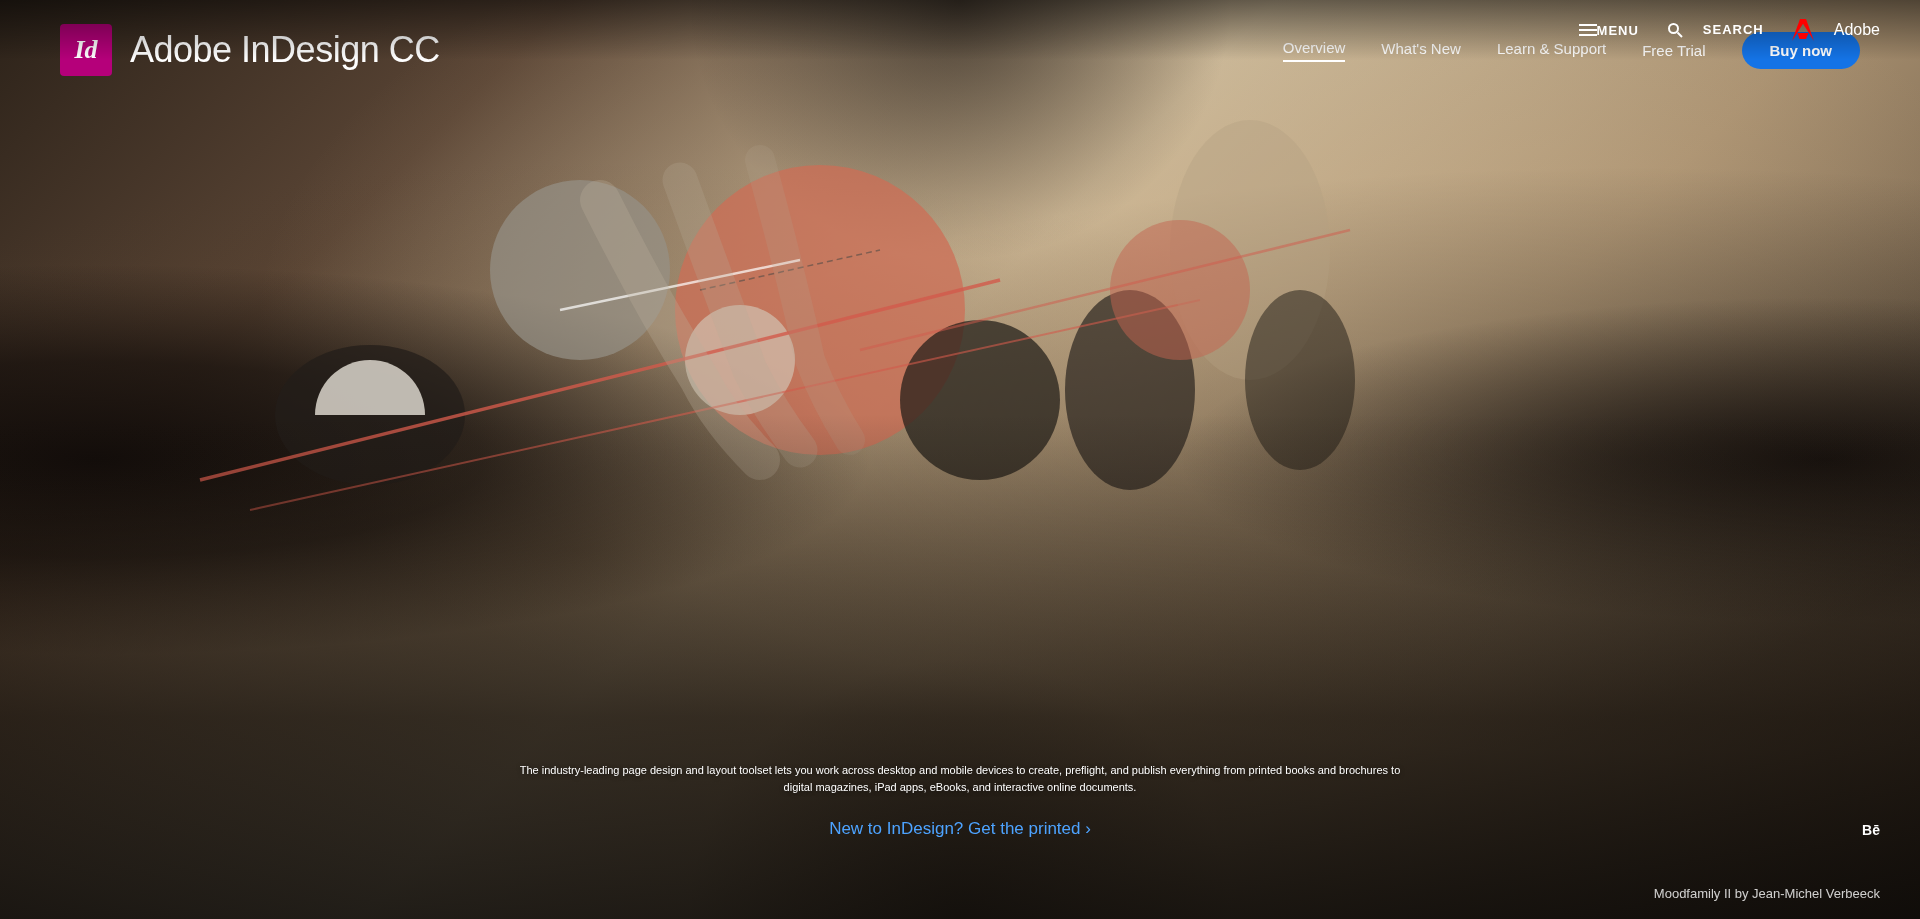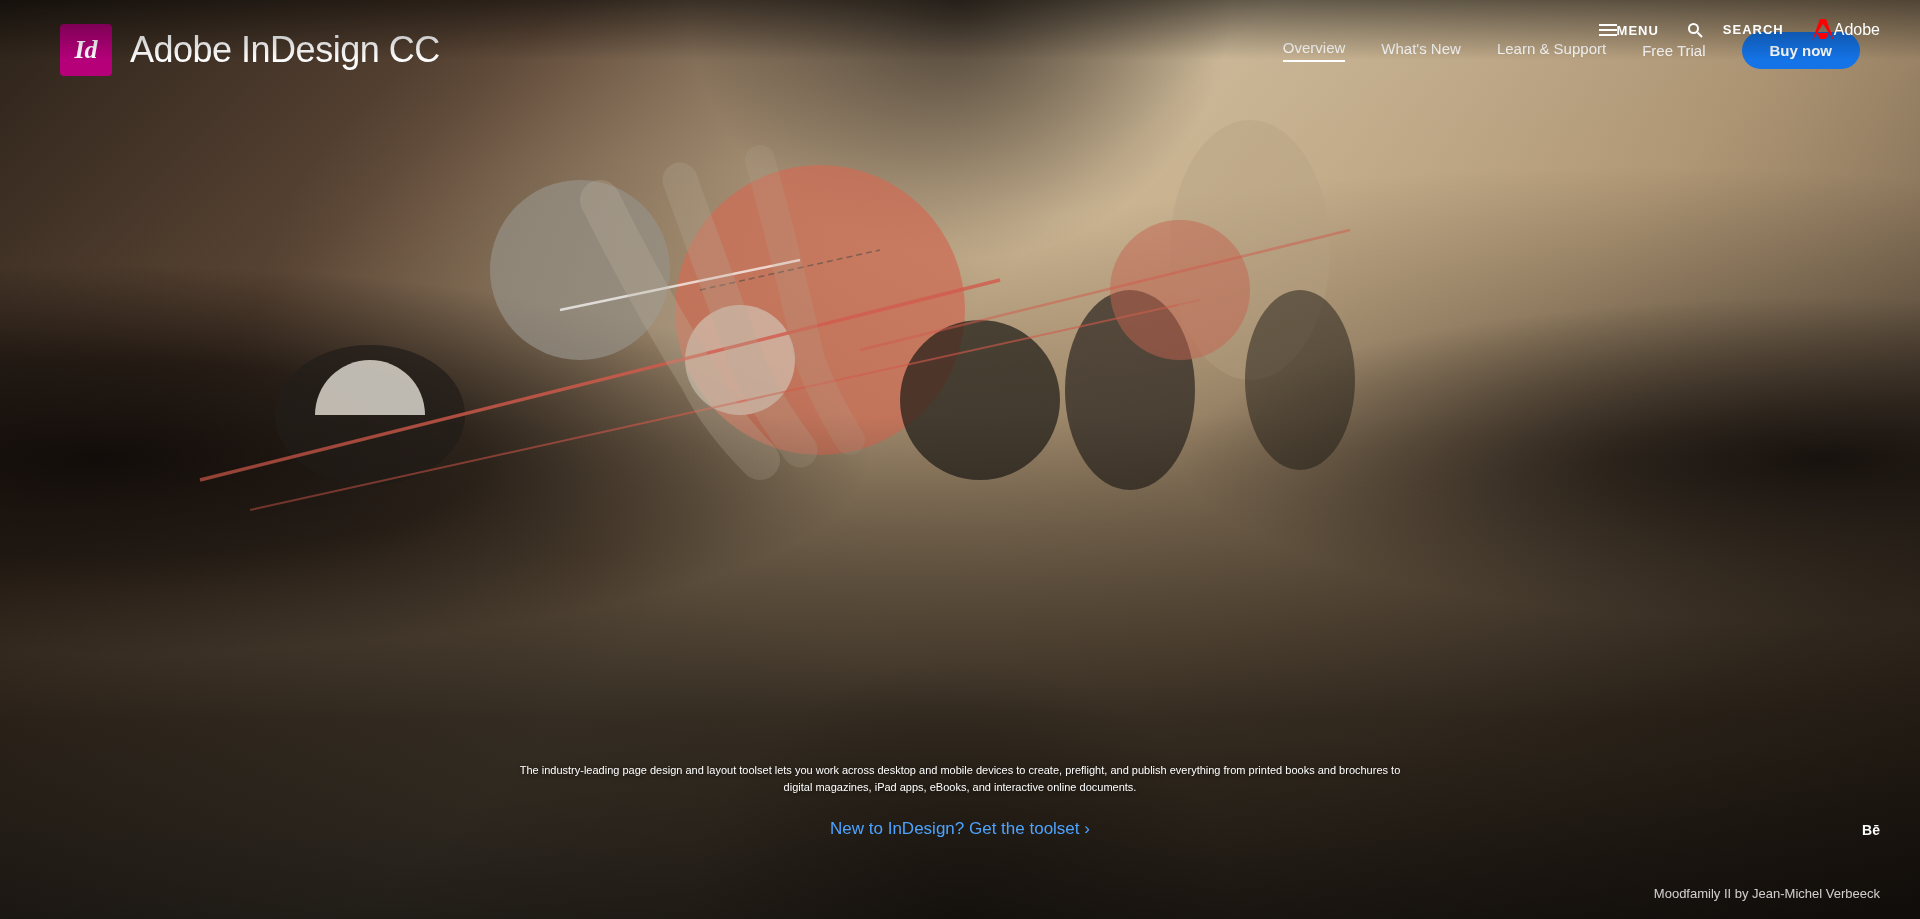--- a/index.html
+++ b/index.html
@@ -78,21 +78,21 @@
       font-size: 13px;
       font-weight: 600;
       letter-spacing: 1px;
       cursor: pointer;
       text-decoration: none;
     }
 
     .adobe-logo-area {
       display: flex;
       align-items: center;
-      gap: 0;
+      gap: 20px;
       color: #fff;
       font-size: 16px;
       font-weight: 400;
       cursor: pointer;
     }
 
     .adobe-a-icon {
       width: 22px;
       height: 22px;
     }
@@ -371,19 +371,19 @@
     <a class="nav-link">Learn &amp; Support</a>
     <a class="nav-link-free-trial">Free Trial</a>
     <button class="buy-now-btn">Buy now</button>
   </nav>
 </div>
 
 <div class="hero-content">
   <p class="hero-desc">The industry-leading page design and layout toolset lets you work across desktop and mobile devices to
 create, preflight, and publish everything from printed books and brochures to digital magazines, iPad apps,
 eBooks, and interactive online documents.</p>
-  <a class="hero-link">New to InDesign? Get the toolset ›</a>
+  <a class="hero-link">New to InDesign? Get the printed ›</a>
 </div>
 
 <div class="attribution">
   <div class="behance-icon">Bē</div>
   <div class="attribution-text">Moodfamily II by Jean-Michel Verbeeck</div>
 </div>
 
 </body></html>

